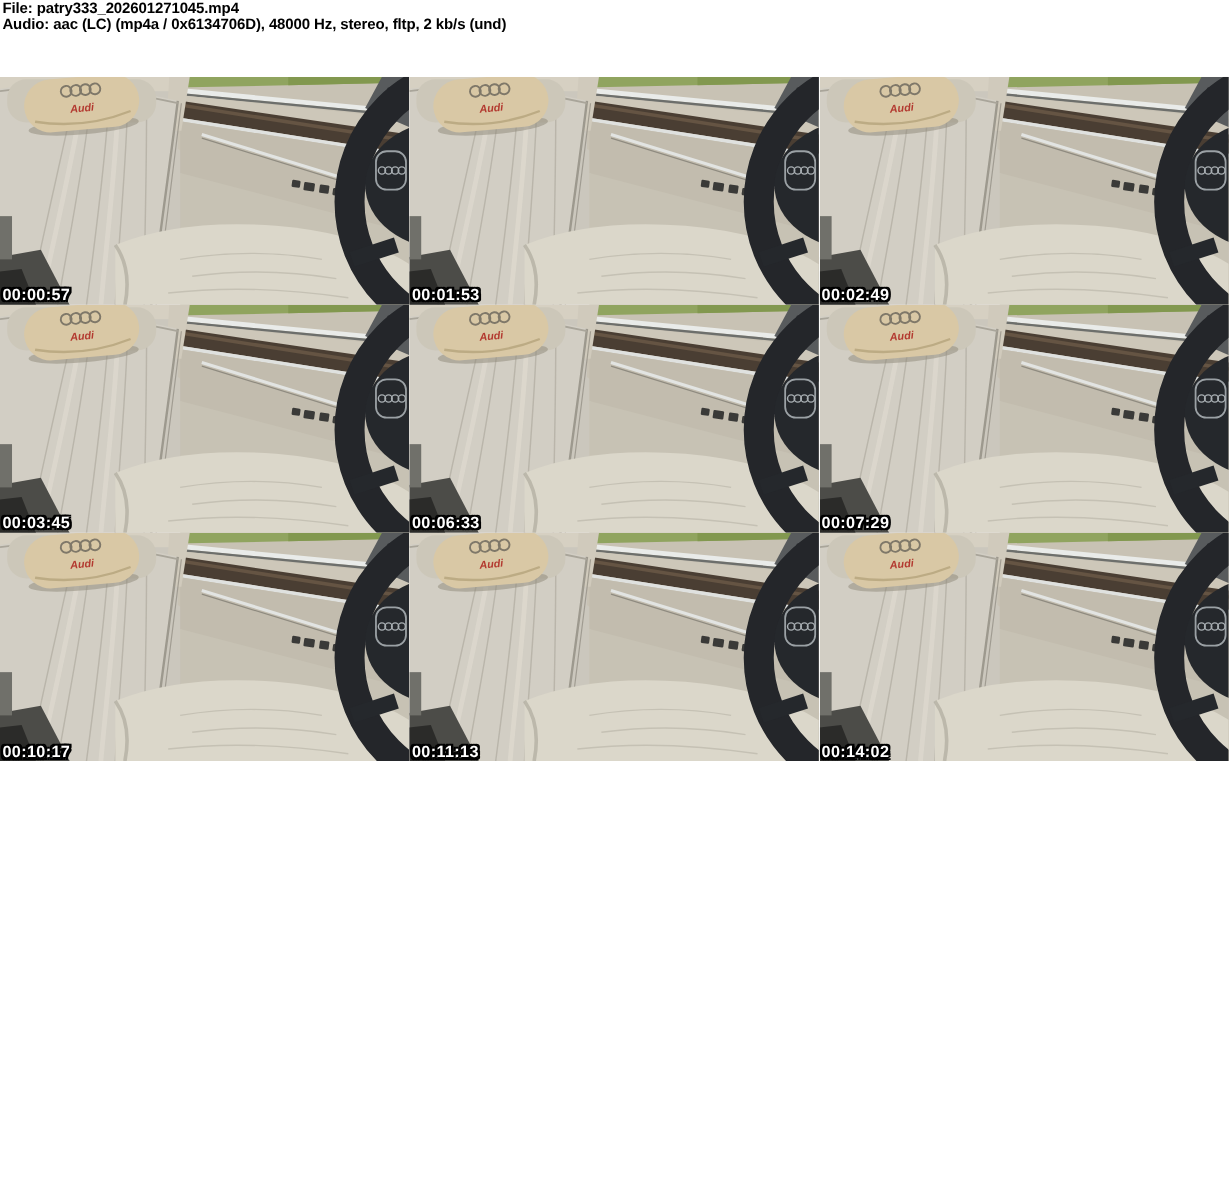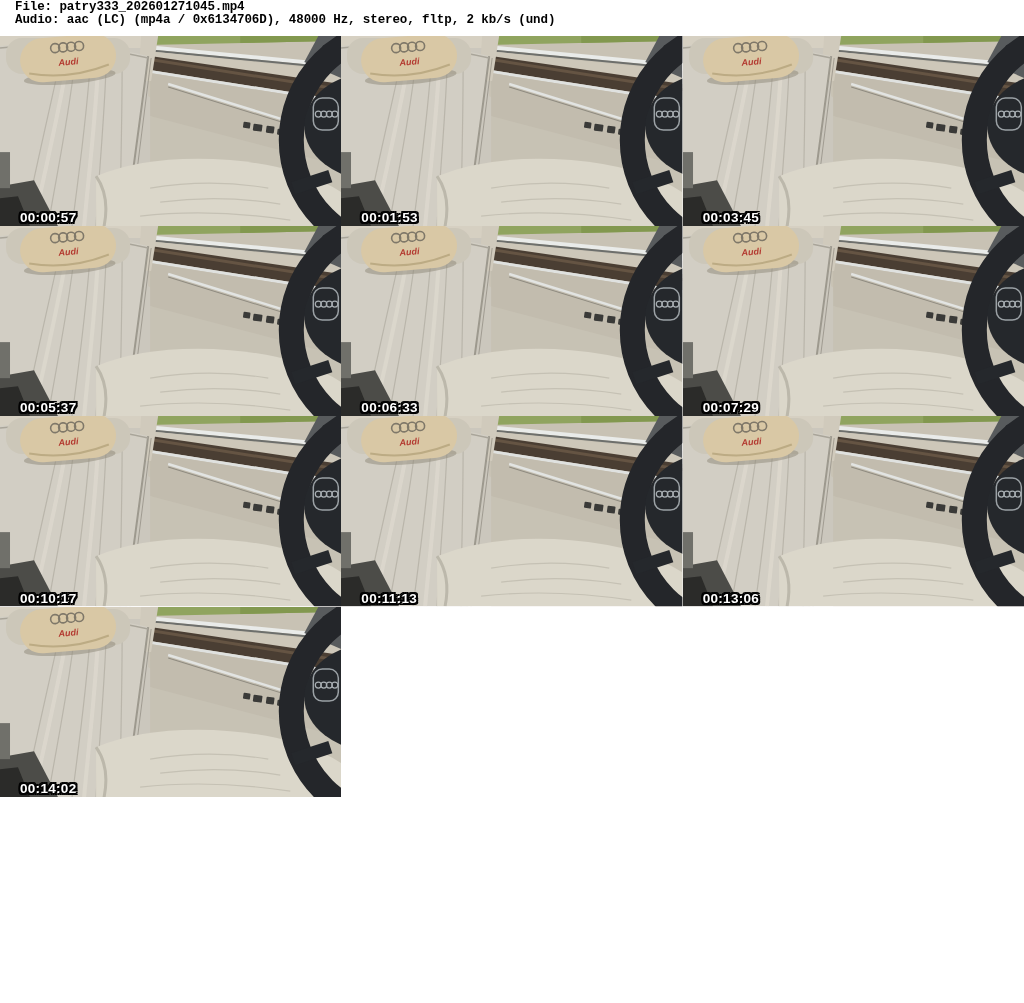--- a/index.html
+++ b/index.html
@@ -1,37 +1,36 @@
 <!DOCTYPE html>
 <html><head>
 <meta charset="utf-8">
 <style>
   html,body{margin:0;padding:0;}
   body{
     width:1024px;height:1003px;background:#ffffff;
     font-family:"Liberation Sans",sans-serif;overflow:hidden;
   }
   .header{
-    height:36px;box-sizing:border-box;background:#ffffff;
-    padding:1px 0 0 15px;
-    font-family:Liberation Mono, monospace;
+    height:64px;box-sizing:border-box;background:#ffffff;
+    padding:1px 0 0 2px;
   }
   .header .line{
     font-weight:bold;font-size:12.5px;line-height:12.6px;
     color:#000;white-space:nowrap;letter-spacing:-0.1px;
   }
   .grid{
     display:grid;width:1024px;height:951px;
     grid-template-columns:repeat(3,1fr);
     grid-template-rows:repeat(5,1fr);
   }
   .cell{position:relative;margin:0;overflow:hidden;}
   .scene{position:absolute;inset:0;width:100%;height:100%;display:block;}
   .ts{
-    position:absolute;left:20px;bottom:1px;
+    position:absolute;left:2px;bottom:1px;
     font-weight:bold;font-size:13.5px;letter-spacing:.3px;color:#fff;
     text-shadow:
       -2px -2px 0 #000, 2px -2px 0 #000, -2px 2px 0 #000, 2px 2px 0 #000,
       -2px 0 0 #000, 2px 0 0 #000, 0 -2px 0 #000, 0 2px 0 #000,
       -1px -1px 0 #000, 1px 1px 0 #000;
   }
   .defs-holder{position:absolute;width:0;height:0;overflow:hidden;}
 </style>
 </head>
 <body>
@@ -157,32 +156,32 @@
   <figure class="cell">
     <svg class="scene" viewBox="0 0 341 190" preserveAspectRatio="none">
         <use href="#car-scene"></use>
       </svg>
     <figcaption class="ts">00:01:53</figcaption>
   </figure>
   <figure class="cell">
     <svg class="scene" viewBox="0 0 341 190" preserveAspectRatio="none">
         <use href="#car-scene"></use>
       </svg>
+    <figcaption class="ts">00:02:49</figcaption>
+  </figure>
+  <figure class="cell">
+    <svg class="scene" viewBox="0 0 341 190" preserveAspectRatio="none">
+        <use href="#car-scene"></use>
+      </svg>
     <figcaption class="ts">00:03:45</figcaption>
   </figure>
   <figure class="cell">
     <svg class="scene" viewBox="0 0 341 190" preserveAspectRatio="none">
         <use href="#car-scene"></use>
       </svg>
-    <figcaption class="ts">00:05:37</figcaption>
-  </figure>
-  <figure class="cell">
-    <svg class="scene" viewBox="0 0 341 190" preserveAspectRatio="none">
-        <use href="#car-scene"></use>
-      </svg>
     <figcaption class="ts">00:06:33</figcaption>
   </figure>
   <figure class="cell">
     <svg class="scene" viewBox="0 0 341 190" preserveAspectRatio="none">
         <use href="#car-scene"></use>
       </svg>
     <figcaption class="ts">00:07:29</figcaption>
   </figure>
   <figure class="cell">
     <svg class="scene" viewBox="0 0 341 190" preserveAspectRatio="none">
@@ -193,21 +192,15 @@
   <figure class="cell">
     <svg class="scene" viewBox="0 0 341 190" preserveAspectRatio="none">
         <use href="#car-scene"></use>
       </svg>
     <figcaption class="ts">00:11:13</figcaption>
   </figure>
   <figure class="cell">
     <svg class="scene" viewBox="0 0 341 190" preserveAspectRatio="none">
         <use href="#car-scene"></use>
       </svg>
-    <figcaption class="ts">00:13:06</figcaption>
-  </figure>
-  <figure class="cell">
-    <svg class="scene" viewBox="0 0 341 190" preserveAspectRatio="none">
-        <use href="#car-scene"></use>
-      </svg>
     <figcaption class="ts">00:14:02</figcaption>
   </figure>
 </main>
 
 </body></html>

